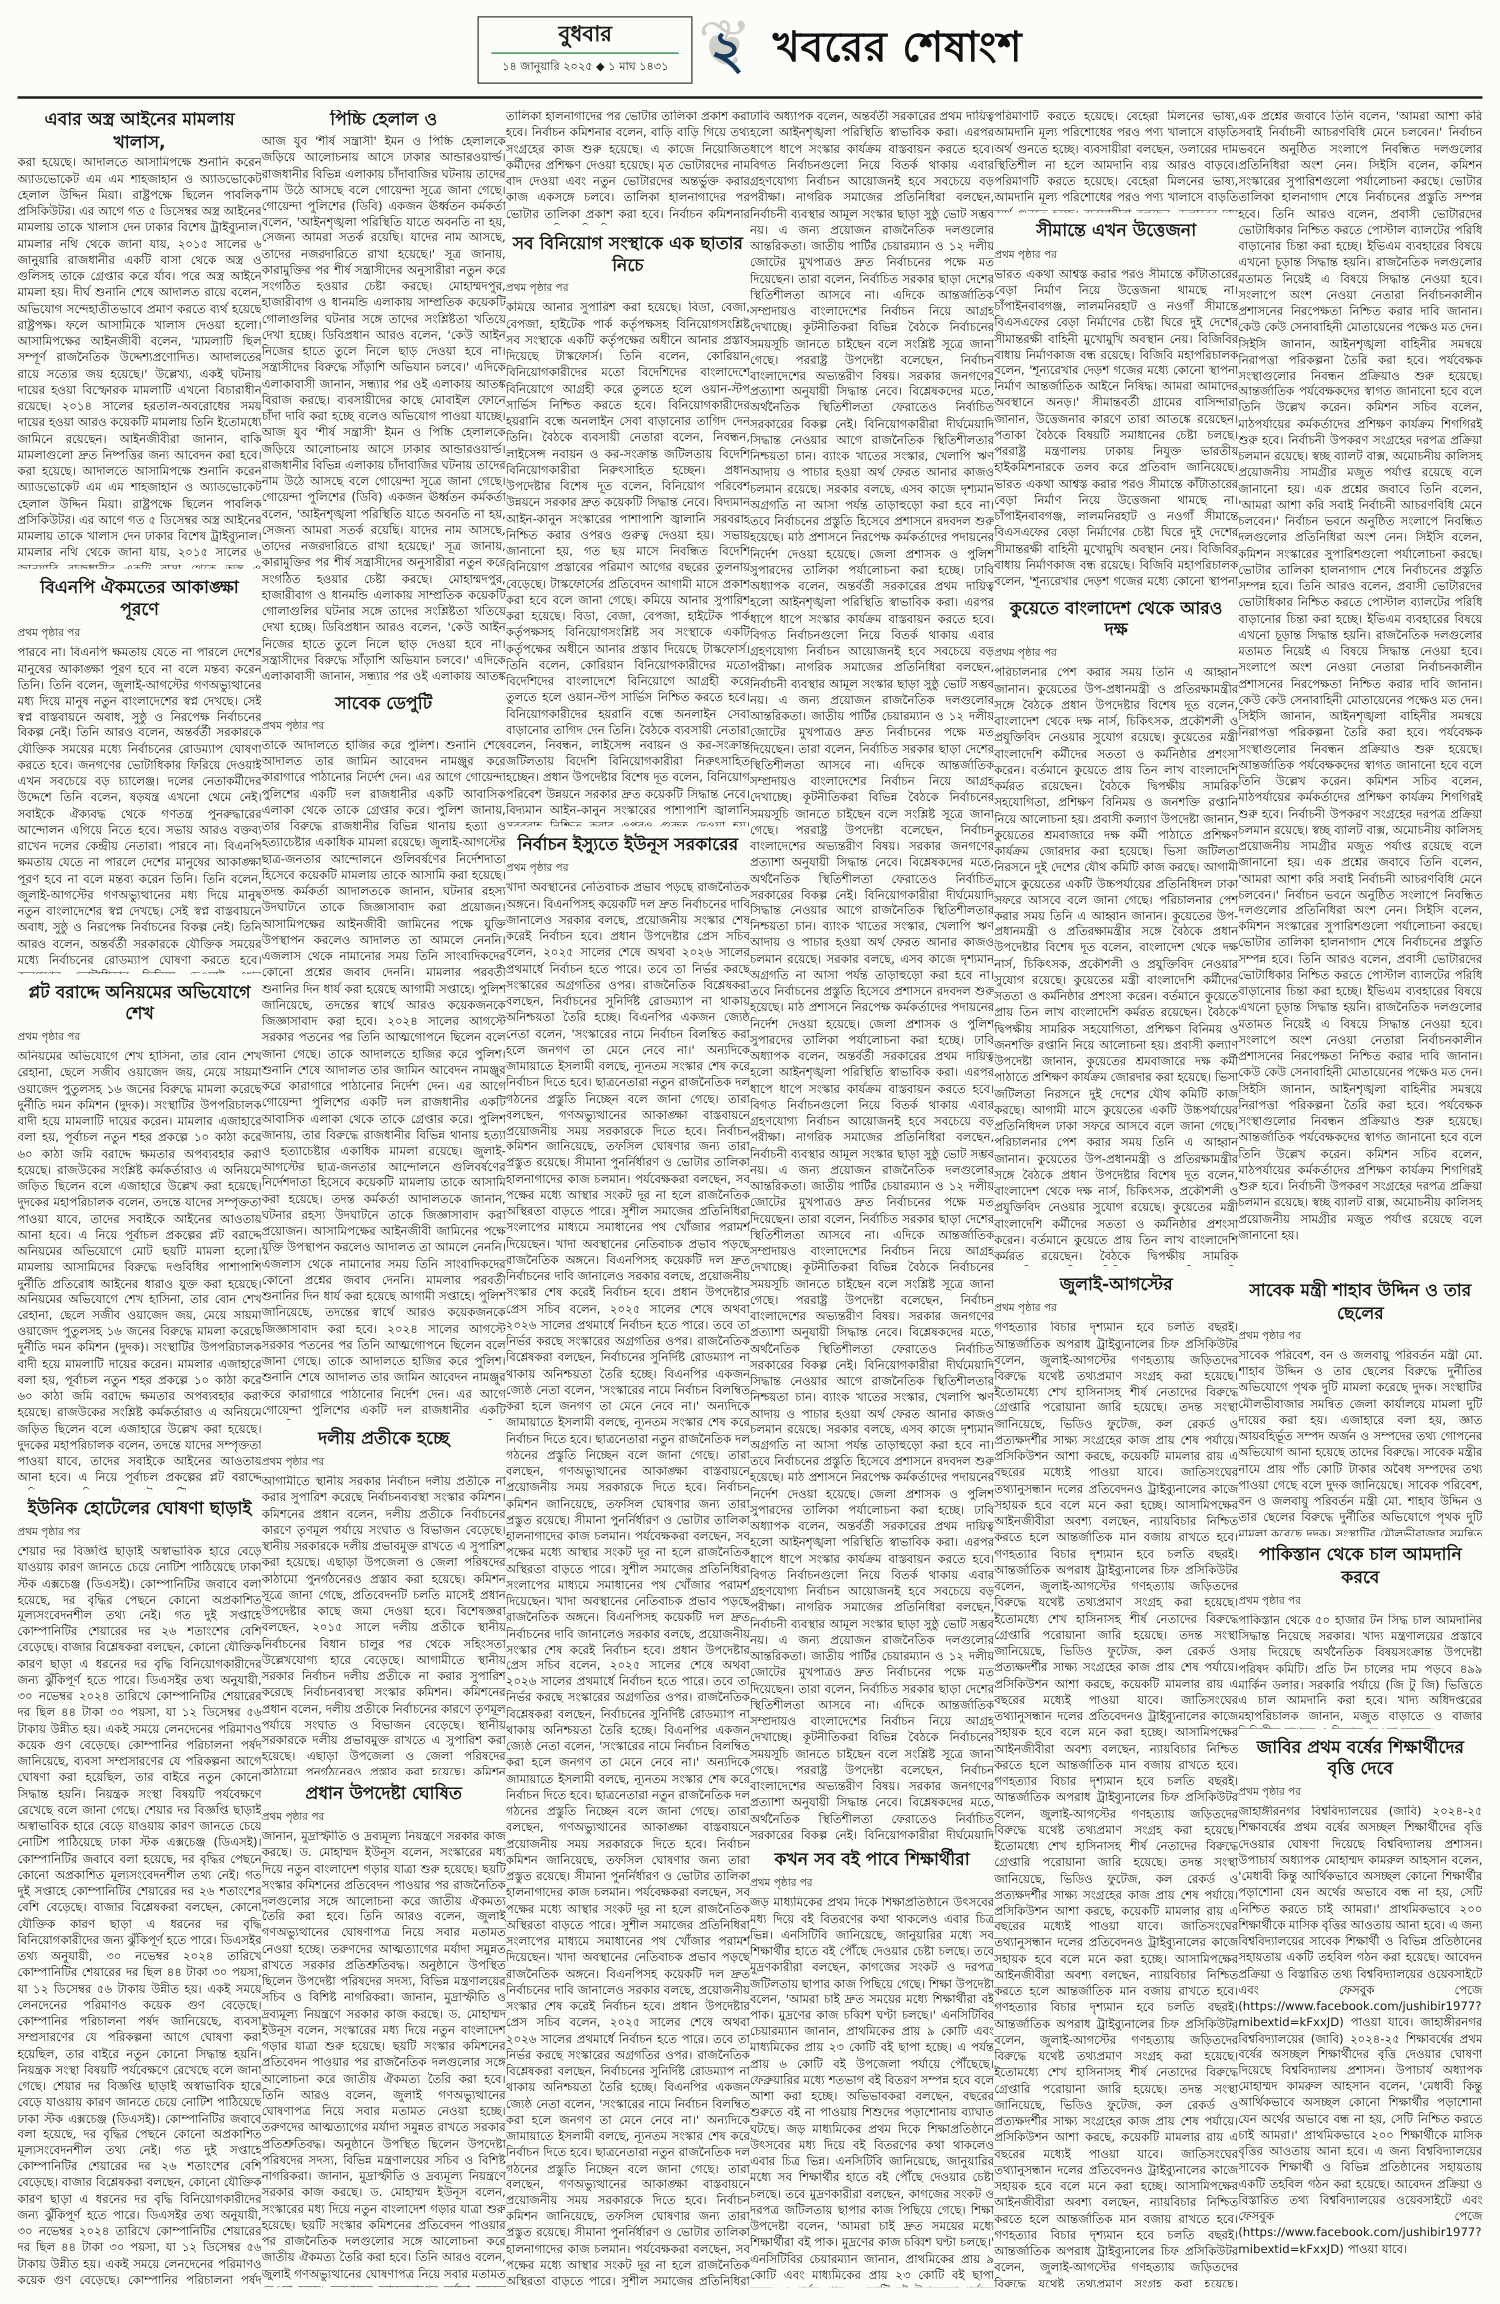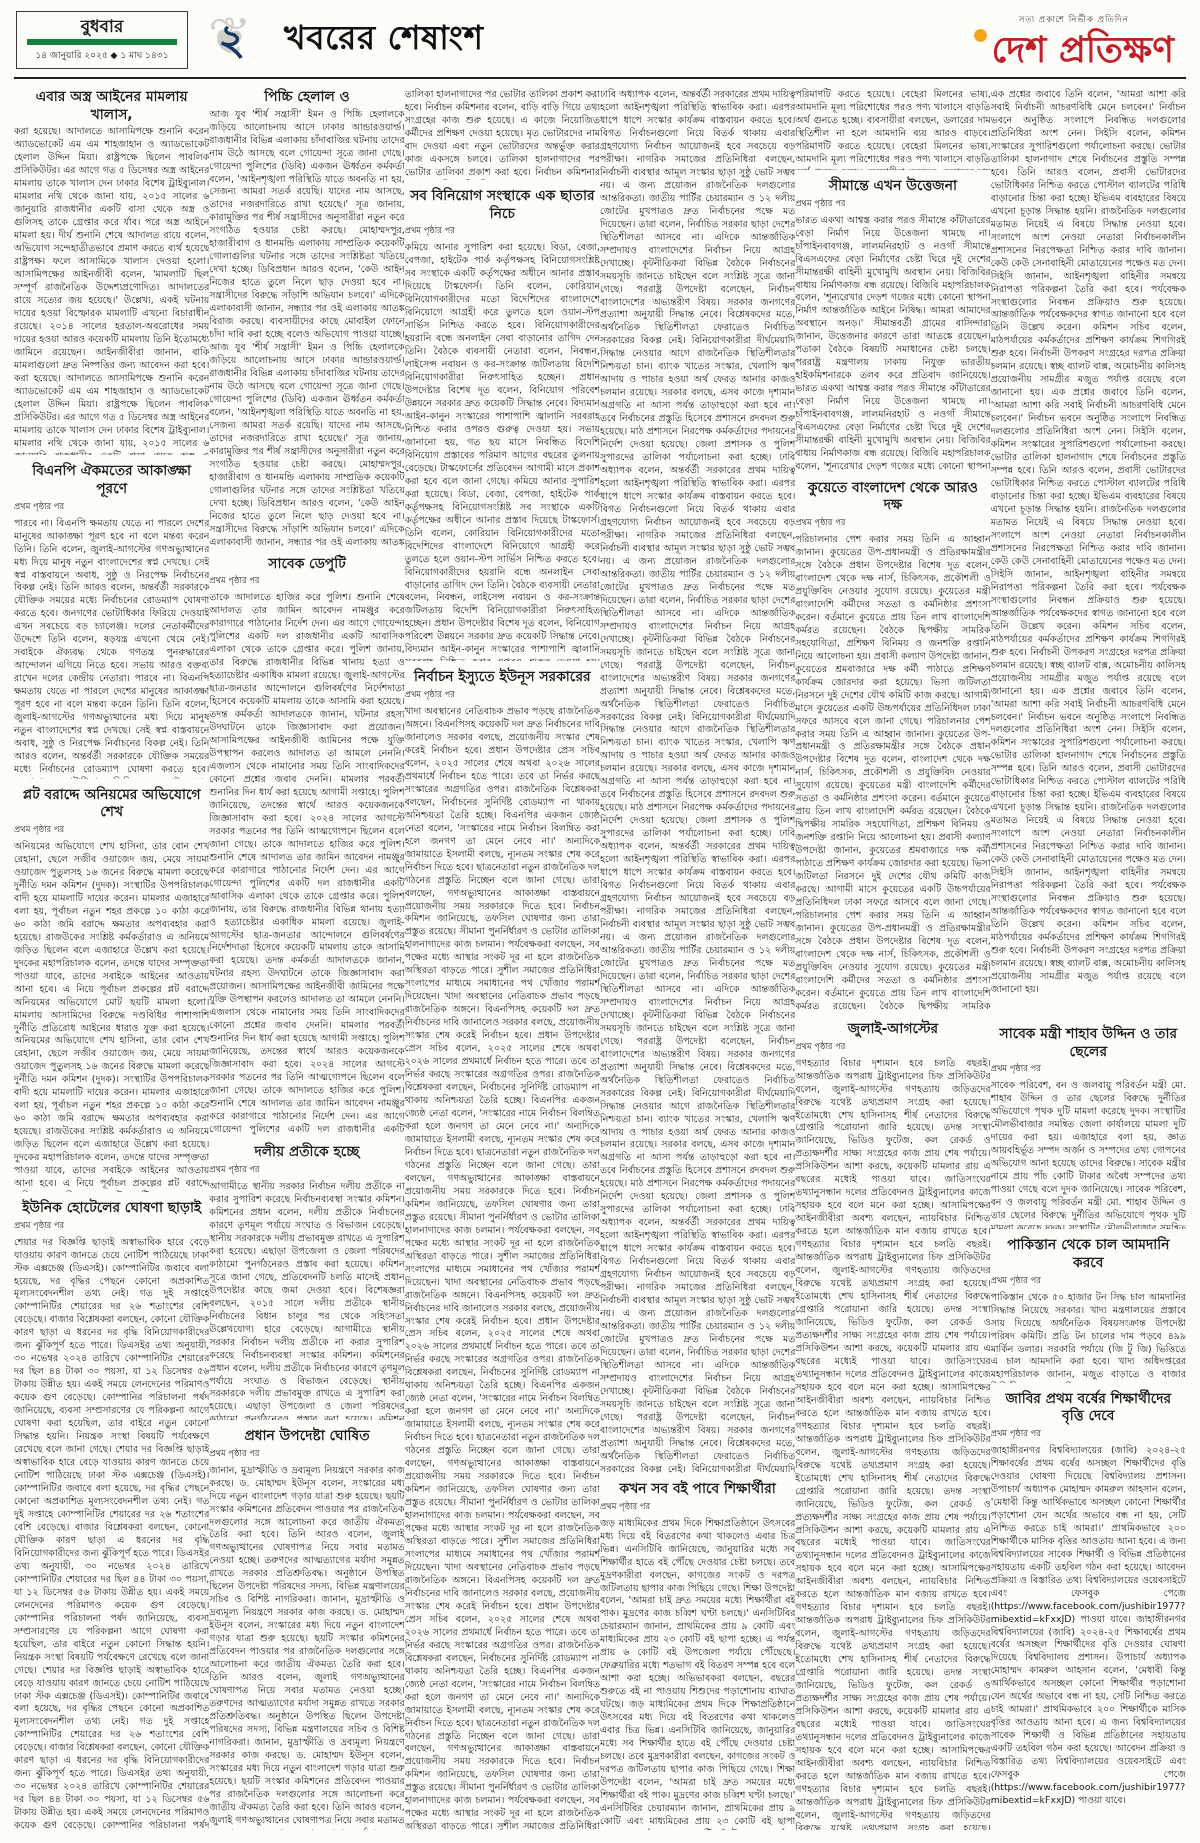--- a/index.html
+++ b/index.html
@@ -7,30 +7,30 @@
     font-family:"DejaVu Sans","Liberation Sans",sans-serif;
     background:#e8e8e4;
   }
   .page{
     width:1200px;height:1843px;box-sizing:border-box;
     margin:0 auto;padding:8px 14px 10px;
     background:#fcfcf9;color:#1c1c1c;overflow:hidden;position:relative;
   }
   
   .masthead{
-    display:flex;align-items:center;gap:16px;
+    display:flex;align-items:center;
     border-bottom:2.5px solid #1f1f1f;padding:2px 2px 7px;justify-content:center;
   }
   .datebox{
     border:1.5px solid #3a3a3a;padding:4px 10px 5px;text-align:center;
     min-width:172px;box-sizing:border-box;
   }
   .datebox .day{font-weight:bold;font-size:17px;line-height:1.2;}
   .datebox .dateline{
-    font-size:9px;margin-top:3px;border-top:6px solid #15803d;padding-top:3px;white-space:nowrap;
+    font-size:9px;margin-top:3px;border-top:1px solid #15803d;padding-top:3px;white-space:nowrap;
   }
   .pagenum-wrap{position:relative;width:64px;height:60px;flex:0 0 auto;}
   .pagenum-wrap .ornament{
     position:absolute;left:4px;top:-4px;font-size:52px;color:#cfcfc8;line-height:60px;
   }
   .pagenum-wrap .pagenum{
     position:absolute;left:14px;top:0;font-size:42px;font-weight:bold;color:#16395f;
     line-height:60px;font-family:"DejaVu Serif","Liberation Serif",serif;
   }
   .section-title{
@@ -74,26 +74,20 @@
       <div class="dateline">১৪ জানুয়ারি ২০২৫ ◆ ১ মাঘ ১৪৩১</div>
     </div>
 
     <div class="pagenum-wrap">
       <span class="ornament">❦</span>
       <span class="pagenum" style="color: rgb(22, 57, 95);">২</span>
     </div>
 
     <h1 class="section-title">খবরের শেষাংশ</h1>
 
-    <div class="logo">
-      <div class="tagline">সত্য প্রকাশে নির্ভীক প্রতিদিন</div>
-      <div class="logotype">
-        <span class="logo-dot"></span><span class="logo-text" style="color: rgb(192, 33, 40);">দেশ প্রতিক্ষণ</span>
-      </div>
-    </div>
   </header>
 
   <div id="columns" class="columns">
       <div class="col">
         <div class="headline">এবার অস্ত্র আইনের মামলায় খালাস,</div>
         <div class="body" style="height: 330px;">করা হয়েছে। আদালতে আসামিপক্ষে শুনানি করেন অ্যাডভোকেট এম এম শাহজাহান ও অ্যাডভোকেট হেলাল উদ্দিন মিয়া। রাষ্ট্রপক্ষে ছিলেন পাবলিক প্রসিকিউটর। এর আগে গত ৫ ডিসেম্বর অস্ত্র আইনের মামলায় তাকে খালাস দেন ঢাকার বিশেষ ট্রাইব্যুনাল। মামলার নথি থেকে জানা যায়, ২০১৫ সালের ৬ জানুয়ারি রাজধানীর একটি বাসা থেকে অস্ত্র ও গুলিসহ তাকে গ্রেপ্তার করে র্যাব। পরে অস্ত্র আইনে মামলা হয়। দীর্ঘ শুনানি শেষে আদালত রায়ে বলেন, অভিযোগ সন্দেহাতীতভাবে প্রমাণ করতে ব্যর্থ হয়েছে রাষ্ট্রপক্ষ। ফলে আসামিকে খালাস দেওয়া হলো। আসামিপক্ষের আইনজীবী বলেন, 'মামলাটি ছিল সম্পূর্ণ রাজনৈতিক উদ্দেশ্যপ্রণোদিত। আদালতের রায়ে সত্যের জয় হয়েছে।' উল্লেখ্য, একই ঘটনায় দায়ের হওয়া বিস্ফোরক মামলাটি এখনো বিচারাধীন রয়েছে। ২০১৪ সালের হরতাল-অবরোধের সময় দায়ের হওয়া আরও কয়েকটি মামলায় তিনি ইতোমধ্যে জামিনে রয়েছেন। আইনজীবীরা জানান, বাকি মামলাগুলো দ্রুত নিষ্পত্তির জন্য আবেদন করা হবে। করা হয়েছে। আদালতে আসামিপক্ষে শুনানি করেন অ্যাডভোকেট এম এম শাহজাহান ও অ্যাডভোকেট হেলাল উদ্দিন মিয়া। রাষ্ট্রপক্ষে ছিলেন পাবলিক প্রসিকিউটর। এর আগে গত ৫ ডিসেম্বর অস্ত্র আইনের মামলায় তাকে খালাস দেন ঢাকার বিশেষ ট্রাইব্যুনাল। মামলার নথি থেকে জানা যায়, ২০১৫ সালের ৬ জানুয়ারি রাজধানীর একটি বাসা থেকে অস্ত্র ও গুলিসহ তাকে গ্রেপ্তার করে র্যাব। পরে অস্ত্র আইনে মামলা হয়। দীর্ঘ শুনানি শেষে আদালত রায়ে বলেন, অভিযোগ সন্দেহাতীতভাবে প্রমাণ করতে ব্যর্থ হয়েছে রাষ্ট্রপক্ষ। ফলে আসামিকে খালাস দেওয়া হলো। আসামিপক্ষের আইনজীবী বলেন, 'মামলাটি ছিল সম্পূর্ণ রাজনৈতিক উদ্দেশ্যপ্রণোদিত। আদালতের রায়ে সত্যের জয় হয়েছে।' উল্লেখ্য, একই ঘটনায় দায়ের হওয়া বিস্ফোরক মামলাটি এখনো বিচারাধীন রয়েছে। ২০১৪ সালের হরতাল-অবরোধের সময় দায়ের হওয়া আরও কয়েকটি মামলায় তিনি ইতোমধ্যে জামিনে রয়েছেন। আইনজীবীরা জানান, বাকি মামলাগুলো দ্রুত নিষ্পত্তির জন্য আবেদন করা হবে।</div>
         <div class="headline">বিএনপি ঐকমতের আকাঙ্ক্ষা পূরণে</div>
         <div class="continued">প্রথম পৃষ্ঠার পর</div>
         <div class="body" style="height: 262px;">পারবে না। বিএনপি ক্ষমতায় যেতে না পারলে দেশের মানুষের আকাঙ্ক্ষা পূরণ হবে না বলে মন্তব্য করেন তিনি। তিনি বলেন, জুলাই-আগস্টের গণঅভ্যুত্থানের মধ্য দিয়ে মানুষ নতুন বাংলাদেশের স্বপ্ন দেখছে। সেই স্বপ্ন বাস্তবায়নে অবাধ, সুষ্ঠু ও নিরপেক্ষ নির্বাচনের বিকল্প নেই। তিনি আরও বলেন, অন্তর্বর্তী সরকারকে যৌক্তিক সময়ের মধ্যে নির্বাচনের রোডম্যাপ ঘোষণা করতে হবে। জনগণের ভোটাধিকার ফিরিয়ে দেওয়াই এখন সবচেয়ে বড় চ্যালেঞ্জ। দলের নেতাকর্মীদের উদ্দেশে তিনি বলেন, ষড়যন্ত্র এখনো থেমে নেই। সবাইকে ঐক্যবদ্ধ থেকে গণতন্ত্র পুনরুদ্ধারের আন্দোলন এগিয়ে নিতে হবে। সভায় আরও বক্তব্য রাখেন দলের কেন্দ্রীয় নেতারা। পারবে না। বিএনপি ক্ষমতায় যেতে না পারলে দেশের মানুষের আকাঙ্ক্ষা পূরণ হবে না বলে মন্তব্য করেন তিনি। তিনি বলেন, জুলাই-আগস্টের গণঅভ্যুত্থানের মধ্য দিয়ে মানুষ নতুন বাংলাদেশের স্বপ্ন দেখছে। সেই স্বপ্ন বাস্তবায়নে অবাধ, সুষ্ঠু ও নিরপেক্ষ নির্বাচনের বিকল্প নেই। তিনি আরও বলেন, অন্তর্বর্তী সরকারকে যৌক্তিক সময়ের মধ্যে নির্বাচনের রোডম্যাপ ঘোষণা করতে হবে। জনগণের ভোটাধিকার ফিরিয়ে দেওয়াই এখন সবচেয়ে বড় চ্যালেঞ্জ। দলের নেতাকর্মীদের উদ্দেশে তিনি বলেন, ষড়যন্ত্র এখনো থেমে নেই। সবাইকে ঐক্যবদ্ধ থেকে গণতন্ত্র পুনরুদ্ধারের আন্দোলন এগিয়ে নিতে হবে। সভায় আরও বক্তব্য রাখেন দলের কেন্দ্রীয় নেতারা।</div>
         <div class="headline">প্লট বরাদ্দে অনিয়মের অভিযোগে শেখ</div>

